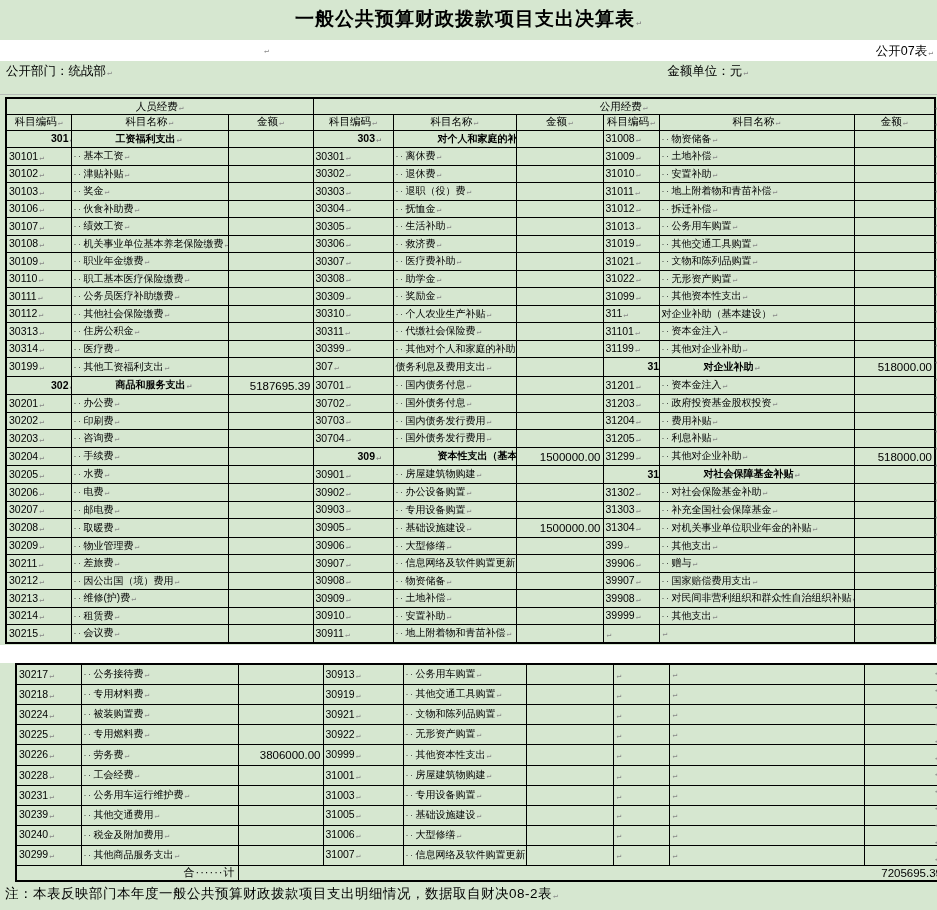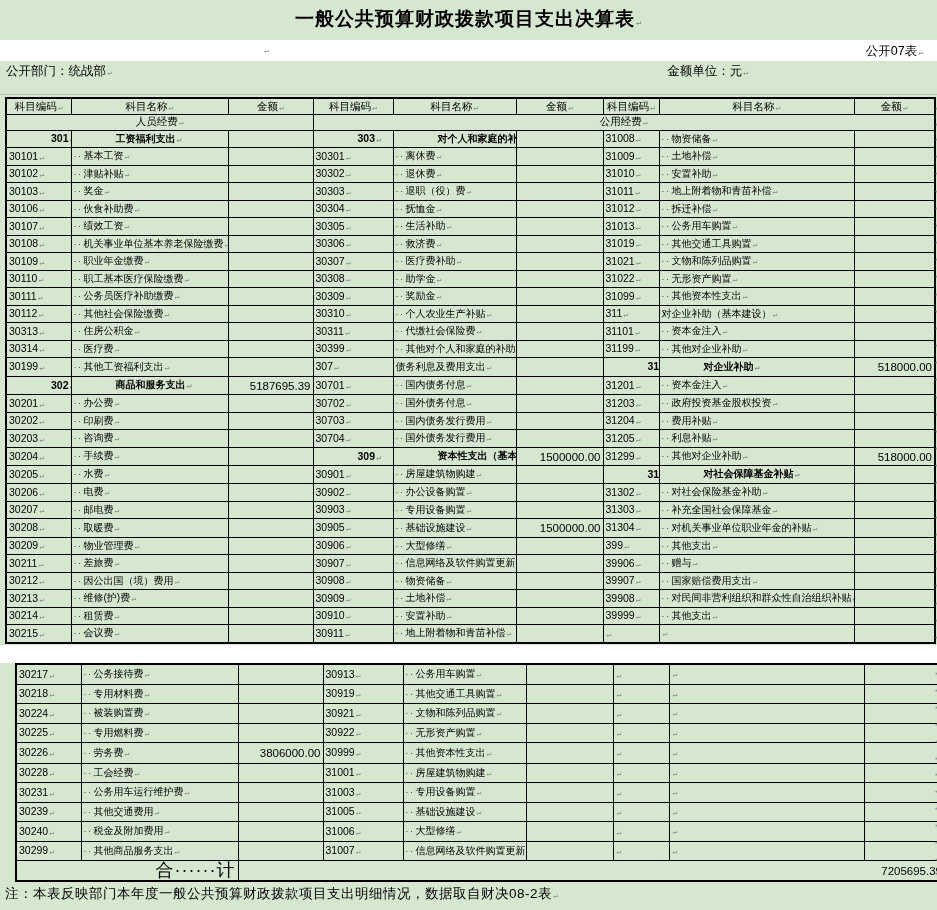--- a/index.html
+++ b/index.html
@@ -1,42 +1,42 @@
 <!DOCTYPE html>
 <html><head>
 <meta charset="utf-8">
 <style>
   html,body{margin:0;padding:0;}
   .page{position:relative;width:937px;height:910px;background:#d6e7d0;overflow:hidden;
         font-family:"Liberation Sans","DejaVu Sans",sans-serif;color:#000;}
   .title{position:absolute;top:6px;left:0;width:937px;text-align:center;
          font-size:19px;font-weight:bold;letter-spacing:1px;}
   .band-white{position:absolute;top:40px;left:0;width:937px;height:21px;background:#ffffff;}
-  .sheet-label{position:absolute;top:3px;right:14px;font-size:12.5px;}
+  .sheet-label{position:absolute;top:3px;right:4px;font-size:12.5px;}
   .pm{color:#8a8a8a;font-size:8px;font-family:"DejaVu Sans Mono",monospace;margin-left:1px;vertical-align:baseline;}
   .pm.standalone{position:absolute;left:263px;top:6px;}
   .meta-row{position:absolute;top:61px;left:0;width:754px;height:20px;}
   .dept-label{position:absolute;left:6px;top:2px;font-size:12.5px;}
   .unit-label{position:absolute;right:6px;top:2px;font-size:12.5px;}
   .hline{position:absolute;top:94px;left:0;width:937px;height:1px;background:#b8beb8;}
   .gap{position:absolute;top:645px;left:0;width:937px;height:18px;background:#ffffff;}
   .tbl-wrap{position:absolute;left:5px;}
   #t1{top:97px;} #t2{top:663px;margin-left:10px;}
   table.tbl{border-collapse:collapse;table-layout:fixed;width:929px;border:2px solid #000;}
   #t1 table.tbl{height:547px;} #t2 table.tbl{height:219px;}
   #t1 thead tr{height:16px;} #t2 tr.total-row{height:16px;}
   td{border:1px solid #000;overflow:hidden;white-space:nowrap;padding:0;line-height:1.05;
      font-size:10px;vertical-align:middle;}
   td.gh,td.ch{text-align:center;font-size:10.5px;}
   td.c-code{font-size:10.5px;padding-left:2px;font-family:"Liberation Sans",sans-serif;}
   td.c-name{padding-left:2px;}
   td.c-amt{text-align:right;padding-right:2px;font-size:11.5px;}
   td.bold{font-weight:bold;padding-left:44px;}
   .dots{color:#3a3a3a;font-size:9px;letter-spacing:1.5px;margin-right:1px;}
-  td.total-label{text-align:right;font-size:18px;padding-right:2px;letter-spacing:1px;}
+  td.total-label{text-align:right;font-size:11px;padding-right:2px;letter-spacing:1px;}
   td.total-amt{text-align:right;font-size:11.5px;padding-right:2px;}
   .note{position:absolute;top:885px;left:5px;font-size:13.5px;letter-spacing:0.5px;}
   .rowmarks{position:absolute;left:934px;width:12px;}
   .rowmarks .pm{position:absolute;left:0;}
 </style>
 </head>
 <body>
 
 <div class="page">
   <div class="title add-pm">一般公共预算财政拨款项目支出决算表<span class="pm">↵</span></div>
@@ -61,33 +61,33 @@
           <col style="width: 85px;">
           <col style="width: 80px;">
           <col style="width: 123px;">
           <col style="width: 87px;">
           <col style="width: 56px;">
           <col style="width: 195px;">
           <col style="width: 81px;">
         </colgroup>
         <thead>
           <tr>
+            <td class="gh" colspan="3">人员经费<span class="pm">↵</span></td>
+            <td class="gh" colspan="6">公用经费<span class="pm">↵</span></td>
+          </tr>
+          <tr>
             <td class="ch">科目编码<span class="pm">↵</span></td>
             <td class="ch">科目名称<span class="pm">↵</span></td>
             <td class="ch">金额<span class="pm">↵</span></td>
             <td class="ch">科目编码<span class="pm">↵</span></td>
             <td class="ch">科目名称<span class="pm">↵</span></td>
             <td class="ch">金额<span class="pm">↵</span></td>
             <td class="ch">科目编码<span class="pm">↵</span></td>
             <td class="ch">科目名称<span class="pm">↵</span></td>
             <td class="ch">金额<span class="pm">↵</span></td>
-          </tr>
-          <tr>
-            <td class="gh" colspan="3">人员经费<span class="pm">↵</span></td>
-            <td class="gh" colspan="6">公用经费<span class="pm">↵</span></td>
           </tr>
         </thead>
         <tbody>
           <tr>
             <td class="c-code bold">301<span class="pm">↵</span></td>
             <td class="c-name bold">工资福利支出<span class="pm">↵</span></td>
             <td class="c-amt"></td>
             <td class="c-code bold">303<span class="pm">↵</span></td>
             <td class="c-name bold">对个人和家庭的补助<span class="pm">↵</span></td>
             <td class="c-amt"></td>

